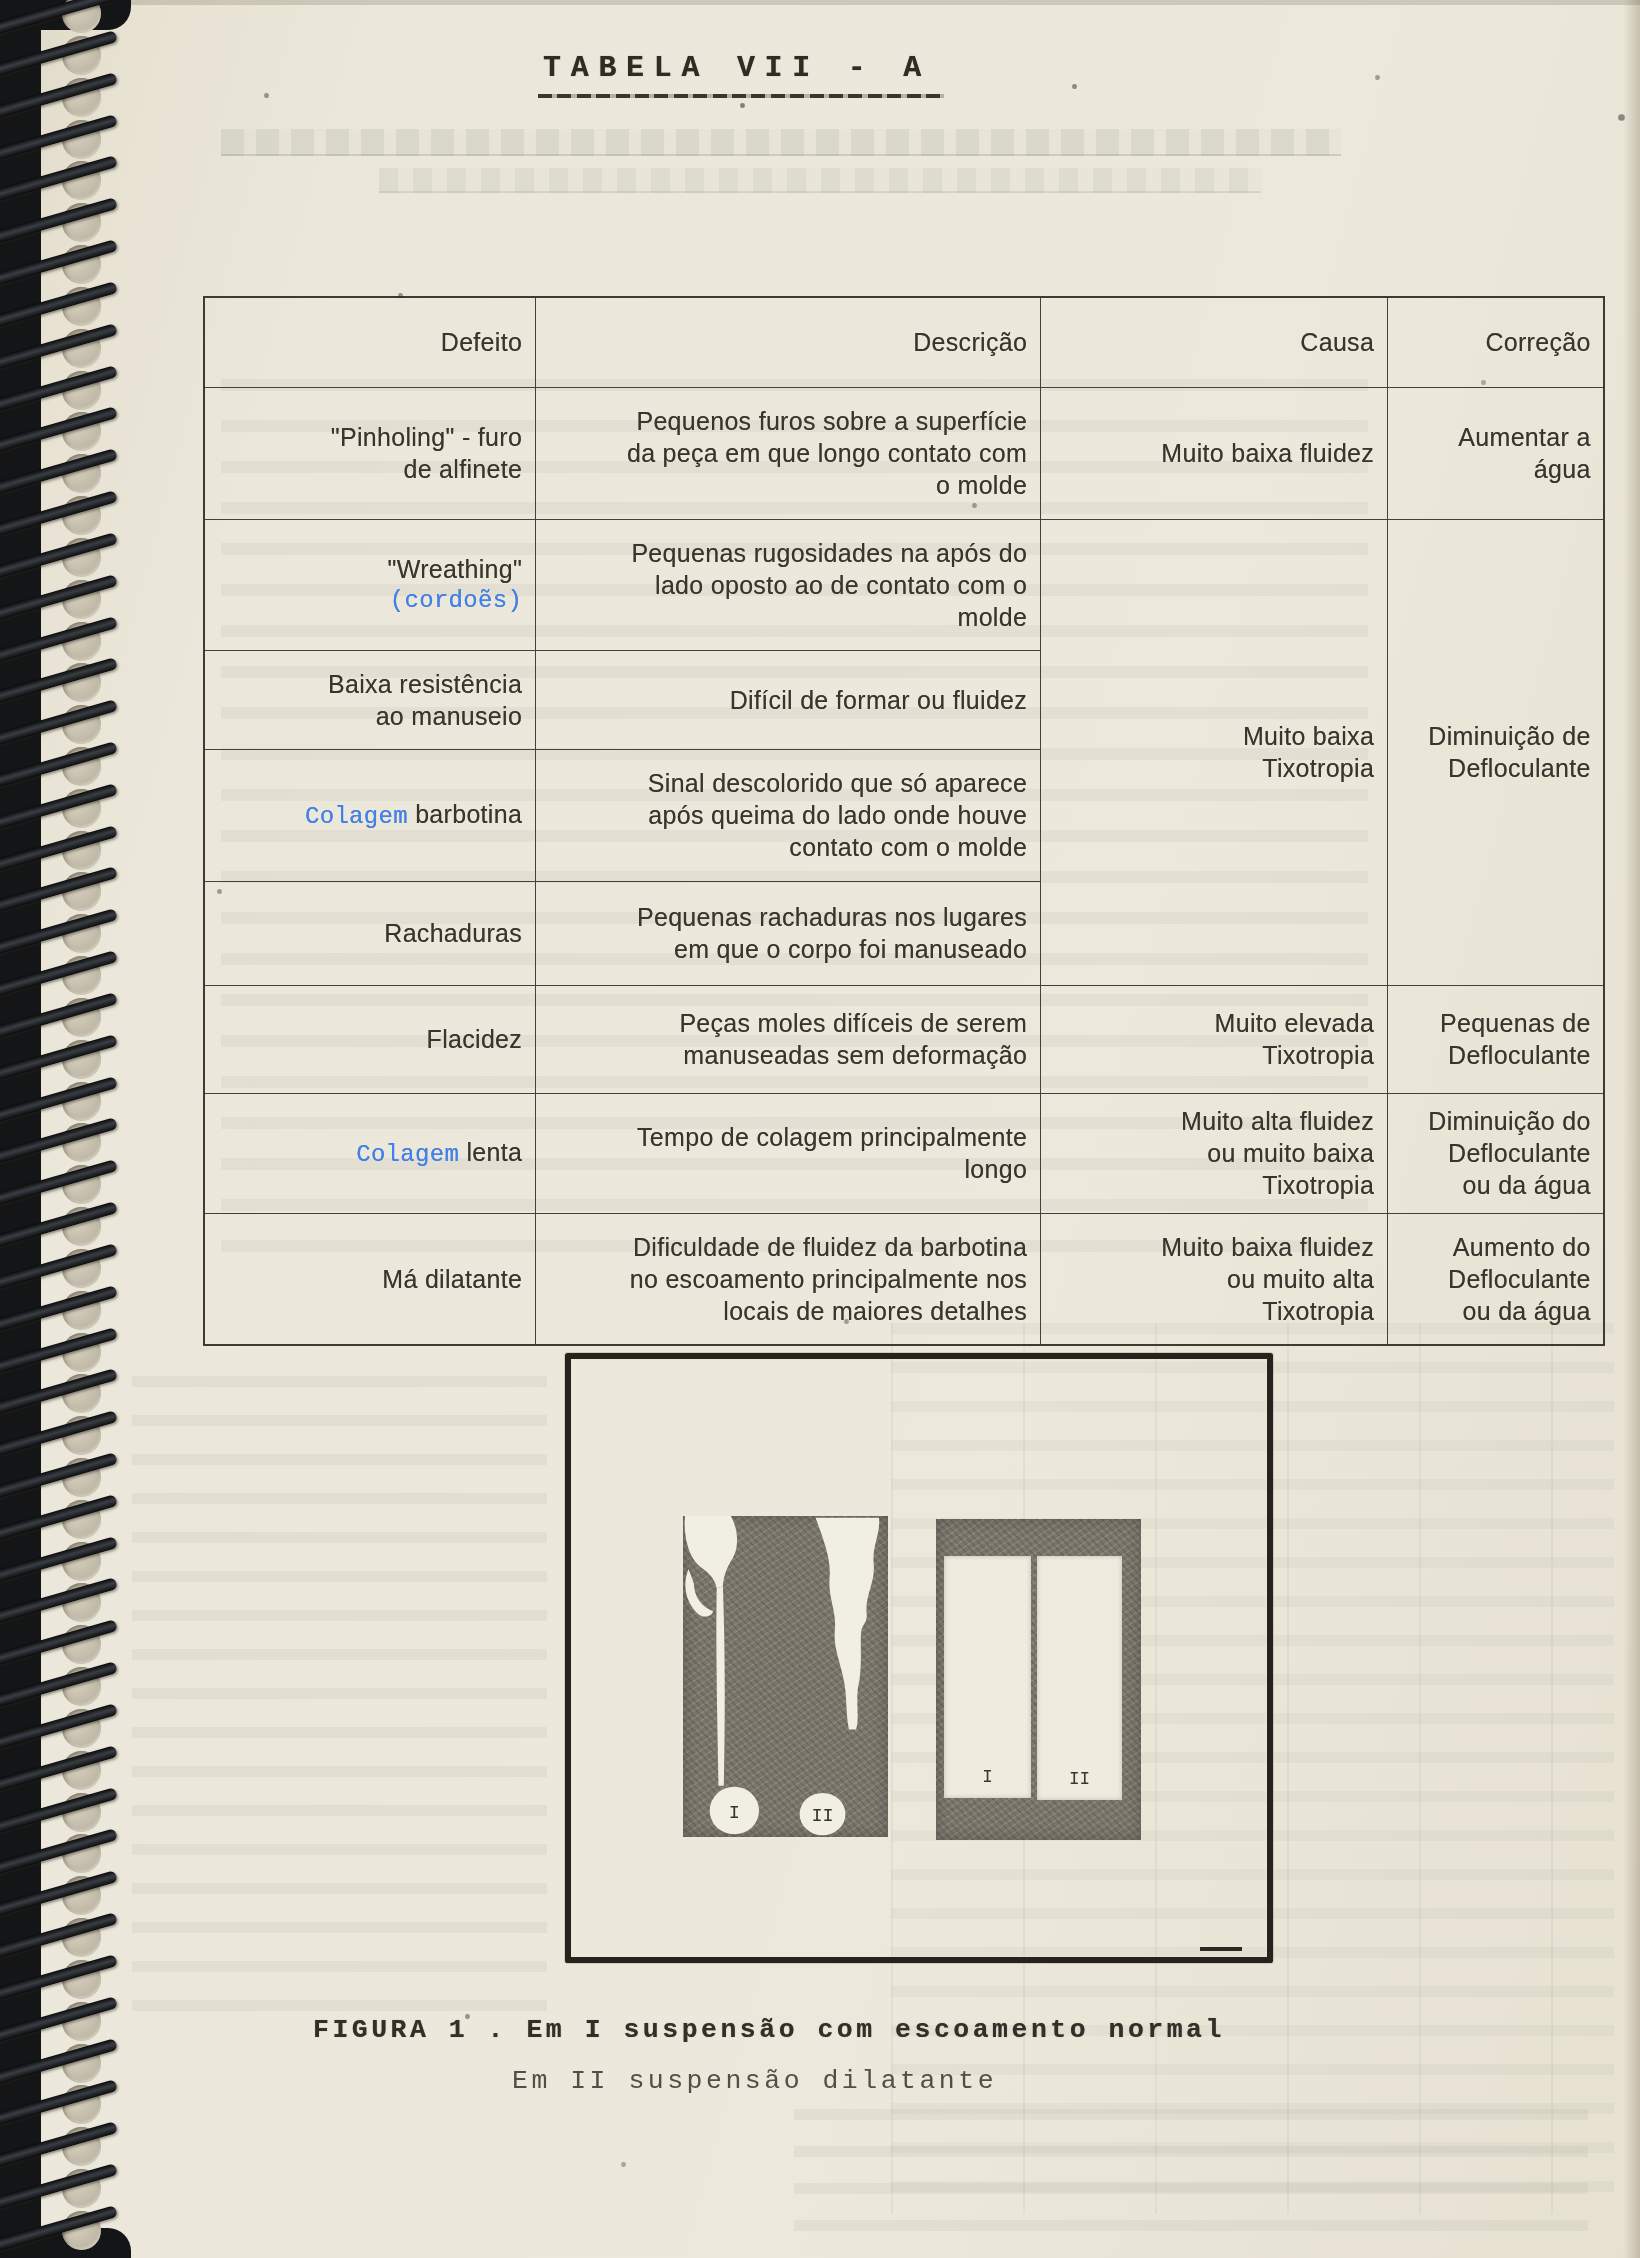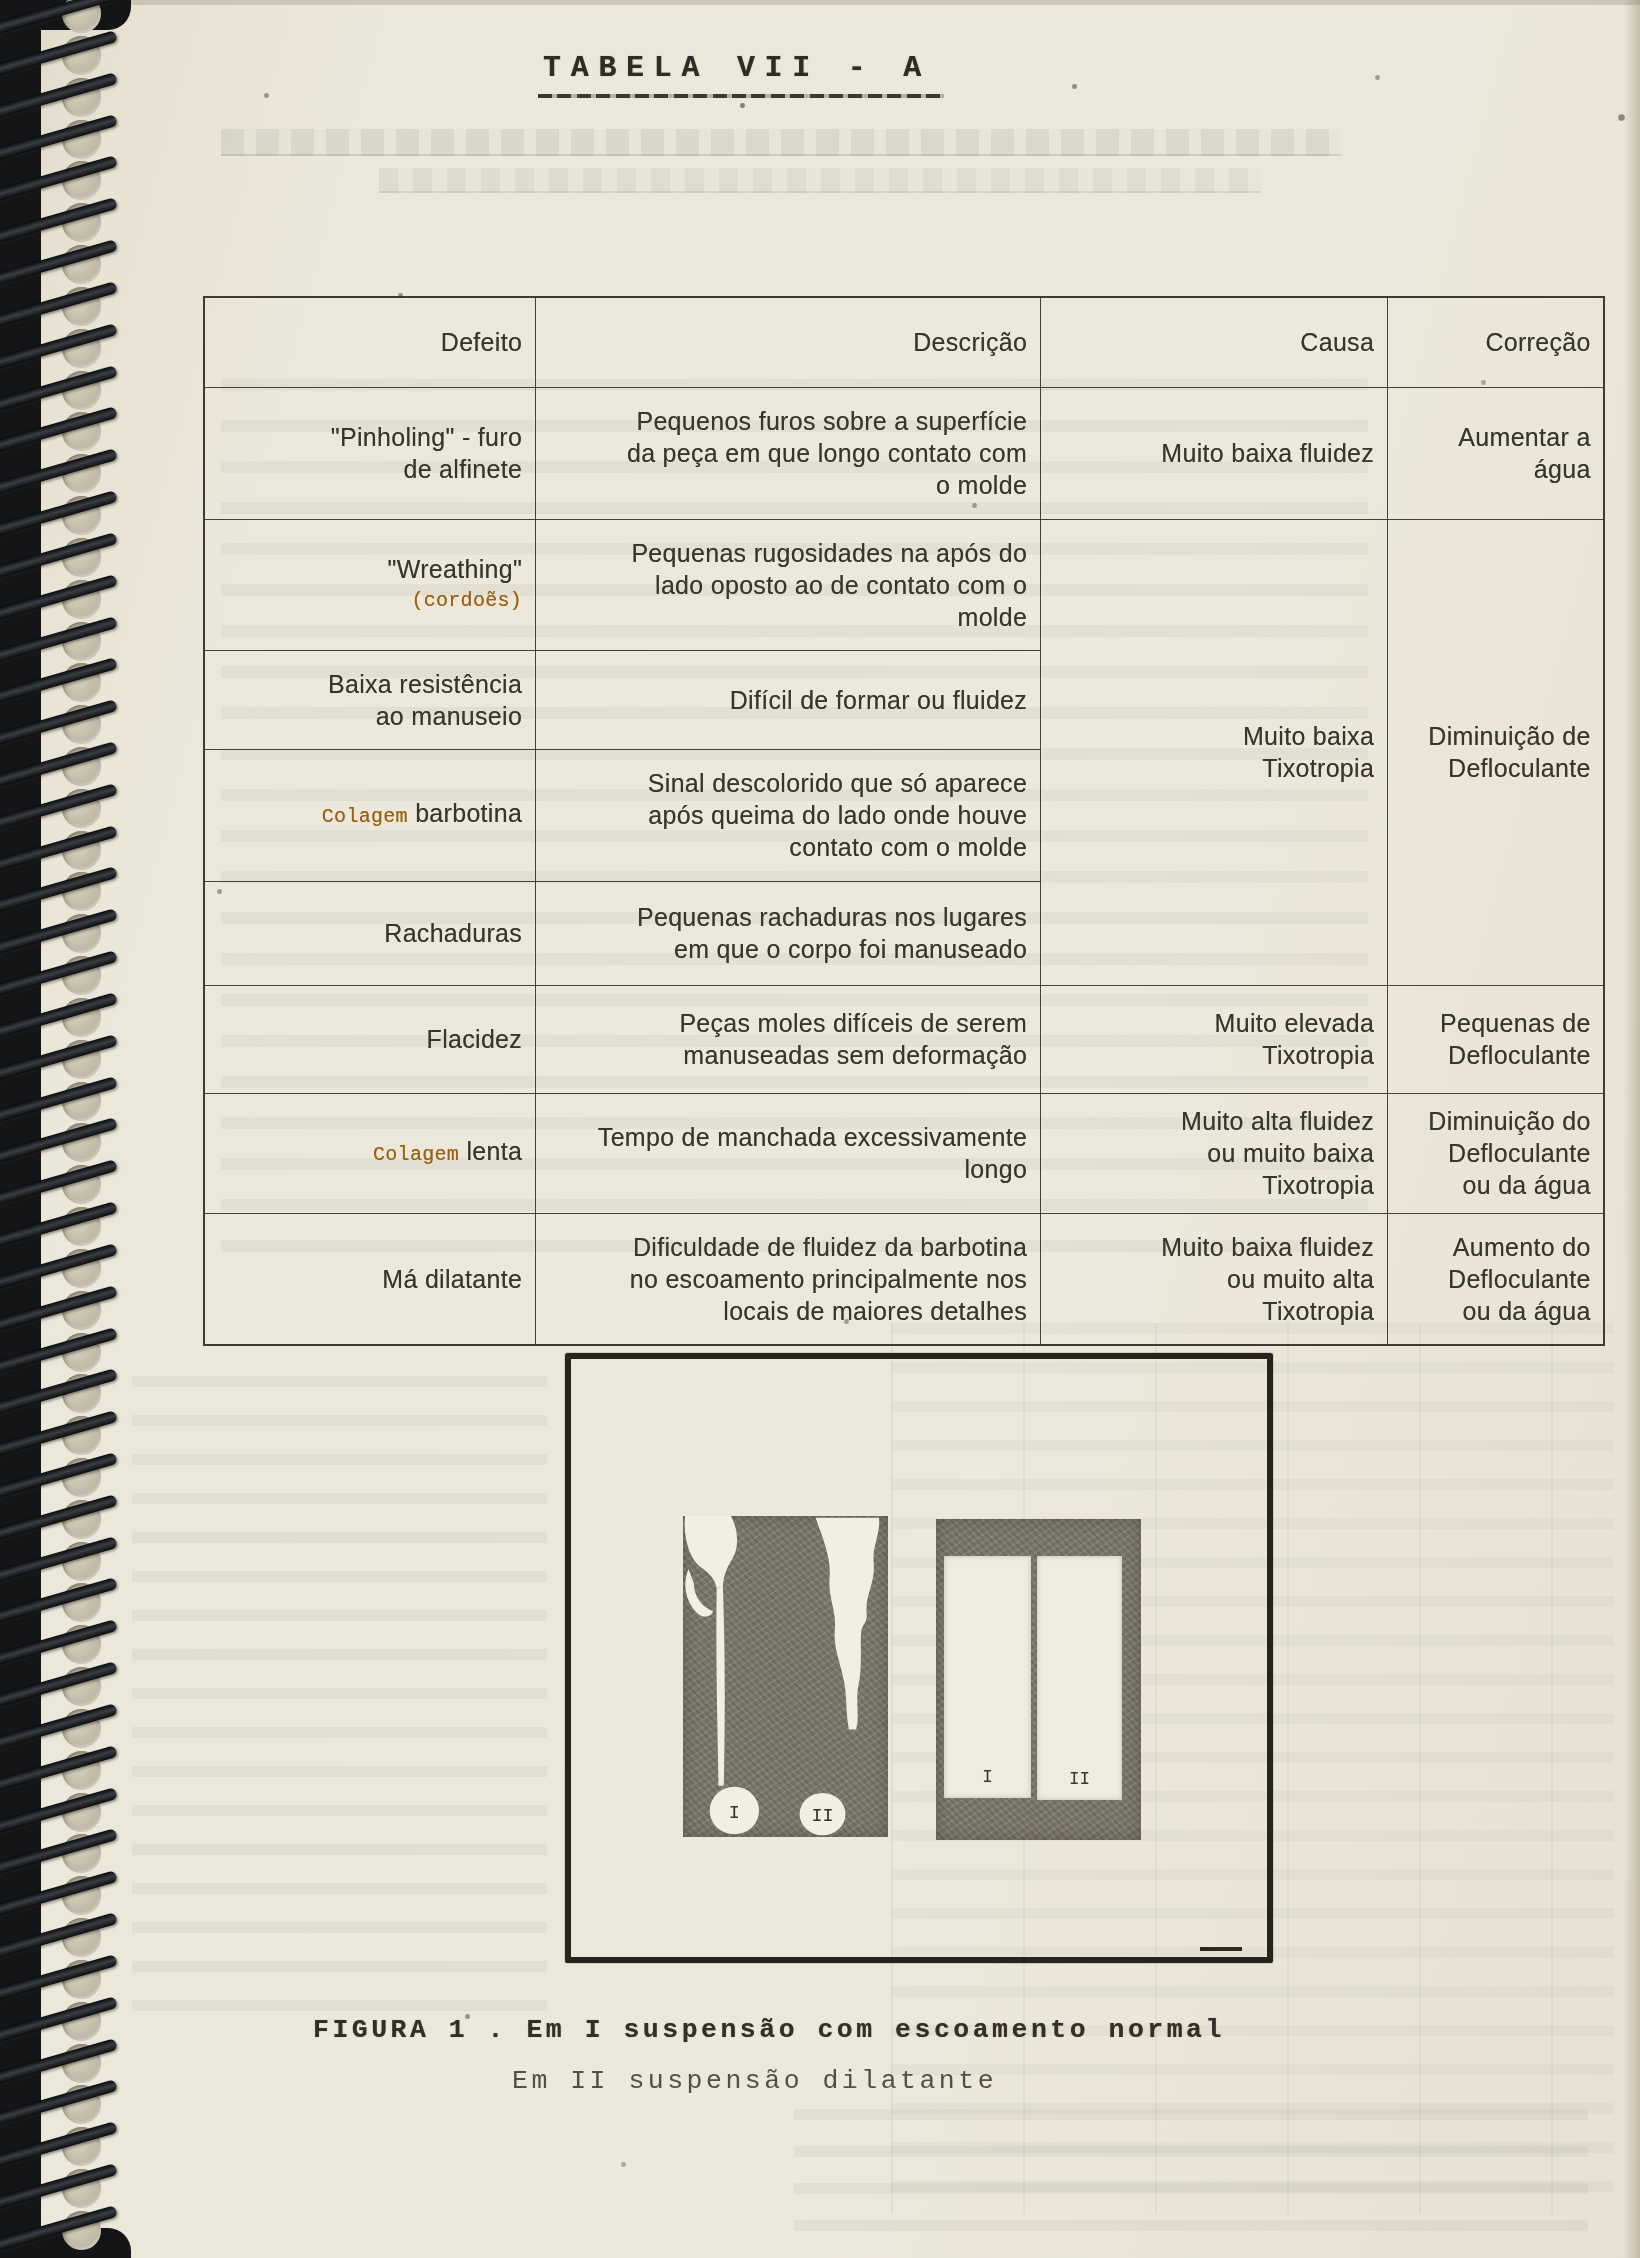--- a/index.html
+++ b/index.html
@@ -63,21 +63,21 @@
     text-shadow:0 0 0.6px rgba(56,53,46,.55);}
   .tbl td,.tbl th{border:1.8px solid #44403a;vertical-align:middle;padding:8.8px 12.4px 8.8px 19.4px;
     font-weight:400;text-align:right;}
   .tbl th{height:71px;}
   .c-def{width:331px;}
   .c-desc{width:505px;}
   .c-causa{width:347px;}
   .c-corr{width:217px;}
   .cellText{display:block;white-space:pre-line;}
   .pad-def{padding-left:28px;}
-  .mono{font-family:"Liberation Mono","DejaVu Sans Mono",monospace;font-size:20px;color:#a16207;}
+  .mono{font-family:"Liberation Mono","DejaVu Sans Mono",monospace;font-size:24px;color:#3b82f6;}
   
   .fig-frame{position:absolute;left:565px;top:1353px;width:696px;height:598px;z-index:2;
     border:6.2px solid #26231d;border-radius:2.6px;
     box-shadow:inset 0 0 0 1.8px rgba(235,231,218,.35), 0 0 0 0.9px rgba(38,35,29,.15);}
   .panel{position:absolute;background-color:#7b766c;
     background-image:repeating-linear-gradient(47deg,rgba(35,32,26,.16) 0 1.8px,transparent 1.8px 5.3px),
     repeating-linear-gradient(-33deg,rgba(240,236,225,.12) 0 1.8px,transparent 1.8px 6.2px);
     box-shadow:inset 0 0 14px rgba(30,28,22,.3);}
   .panel-left{left:112px;top:157px;width:205px;height:321px;}
   .panel-right{left:365px;top:160px;width:205px;height:321px;}
@@ -201,21 +201,21 @@
     <td>
           <span class="cellText">Pequenas de
 Defloculante</span>
         </td>
   </tr>
   <tr style="height:120px;">
     <td class="pad-def">
       <span class="mono">Colagem</span><span> lenta</span>
     </td>
     <td>
-          <span class="cellText">Tempo de manchada excessivamente
+          <span class="cellText">Tempo de colagem principalmente
 longo</span>
         </td>
     <td>
           <span class="cellText">Muito alta fluidez
 ou muito baixa
 Tixotropia</span>
         </td>
     <td>
           <span class="cellText">Diminuição do
 Defloculante

